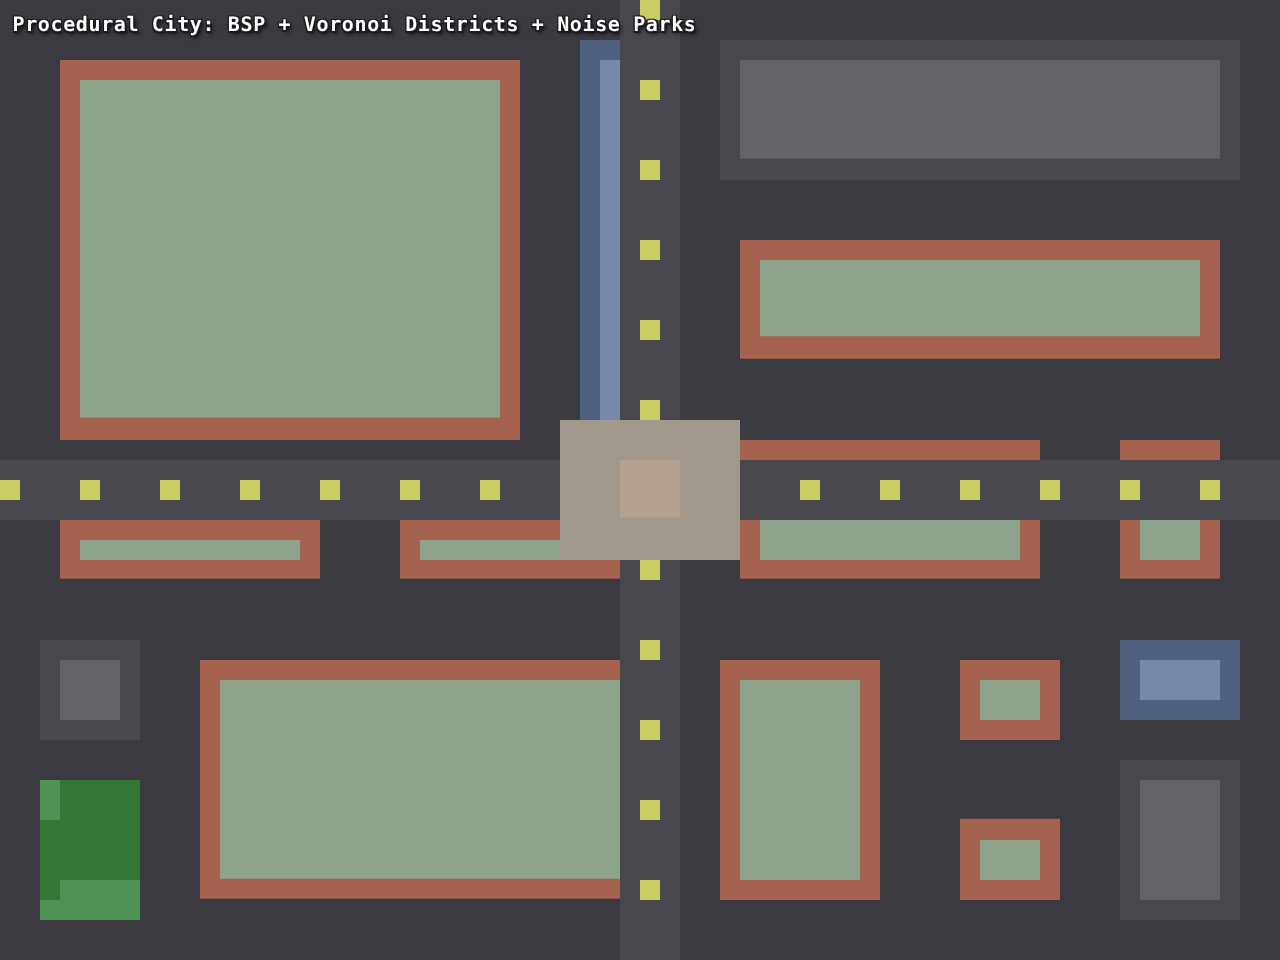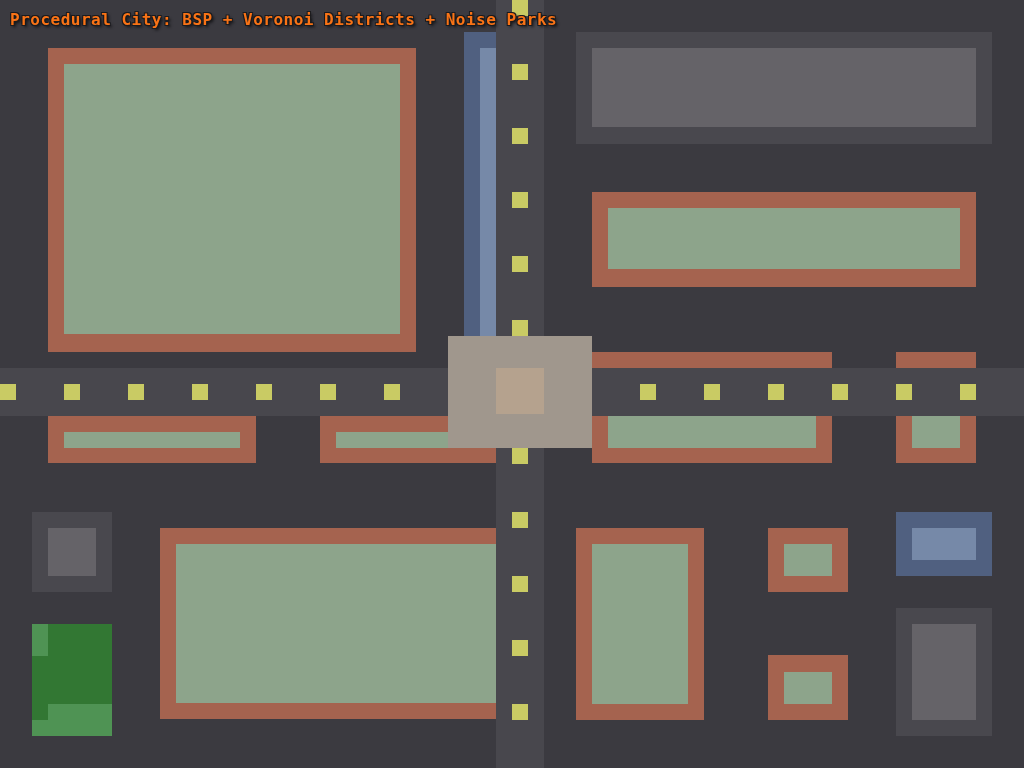--- a/index.html
+++ b/index.html
@@ -19,21 +19,21 @@
     position: absolute;
   }
   .title {
     position: absolute;
     left: 10px;
     top: 10px;
     z-index: 50;
     font-size: 16px;
     font-weight: bold;
     letter-spacing: 0.5px;
-    color: #f97316;
+    color: #ffffff;
     white-space: pre;
     text-shadow:
       -1px -1px 0 #1b1b1e,
        1px -1px 0 #1b1b1e,
       -1px  1px 0 #1b1b1e,
        1px  1px 0 #1b1b1e,
        2px  2px 3px rgba(10,10,12,0.9);
   }
 </style>
 </head>

